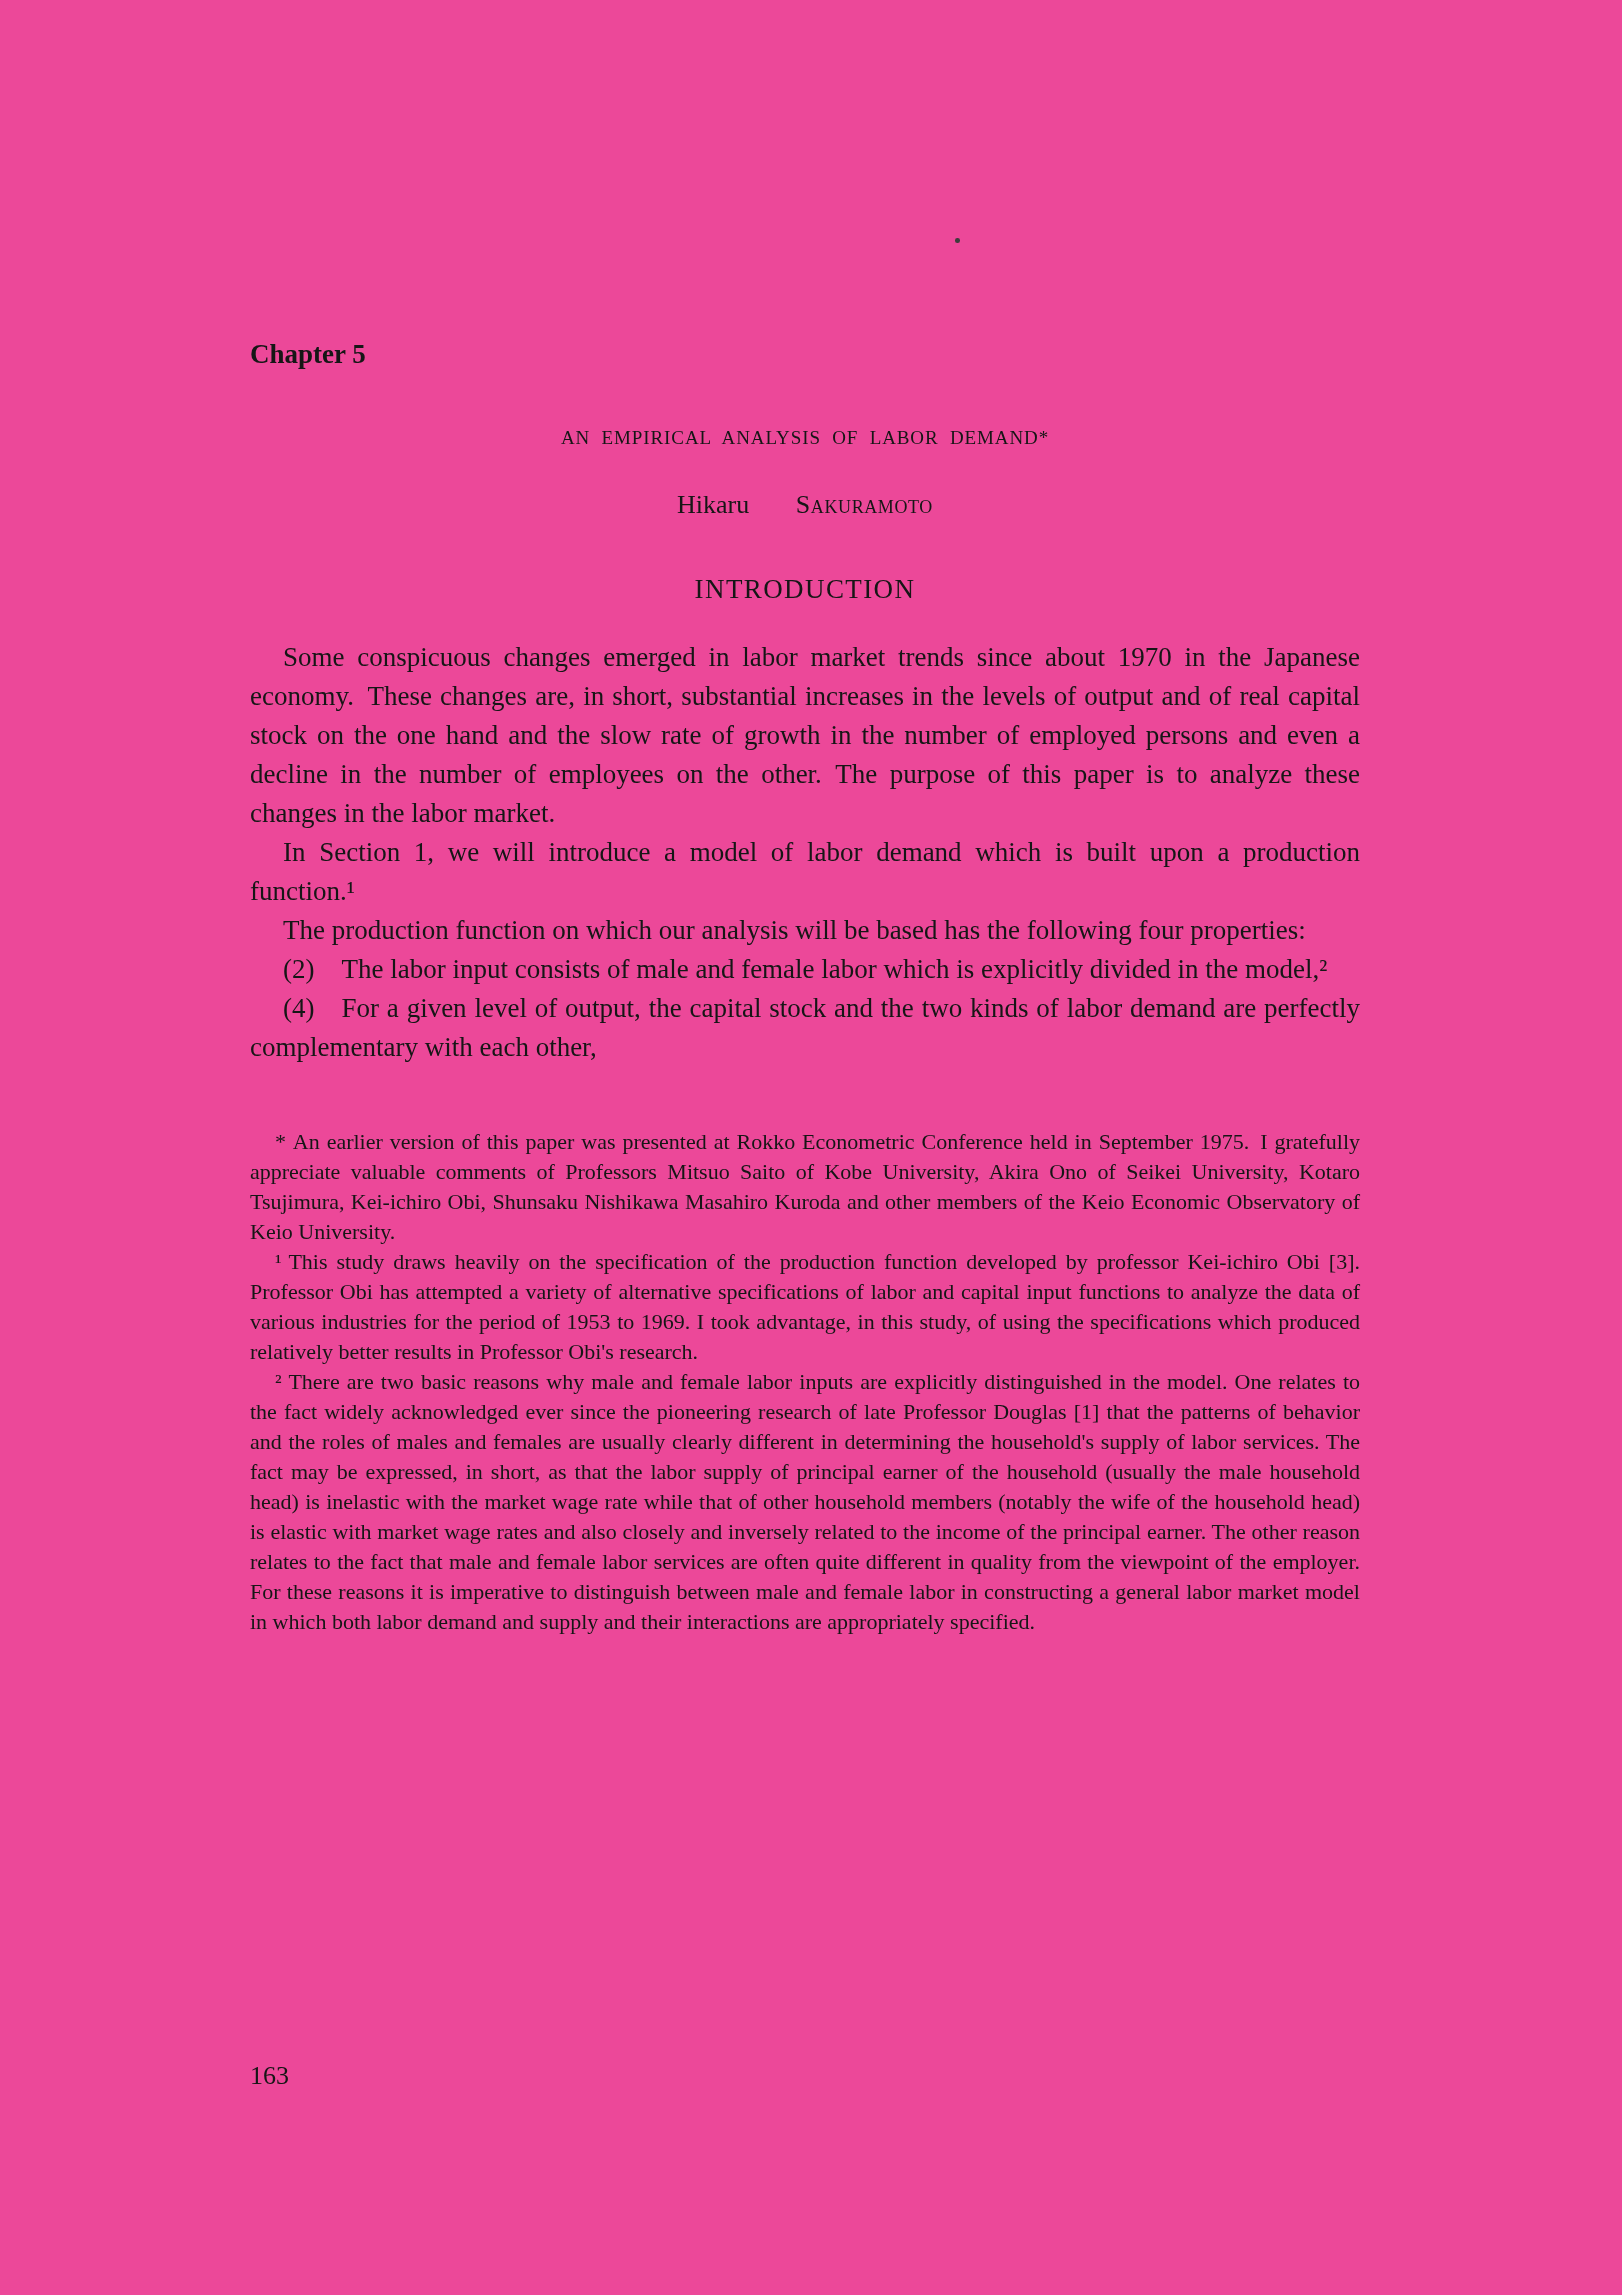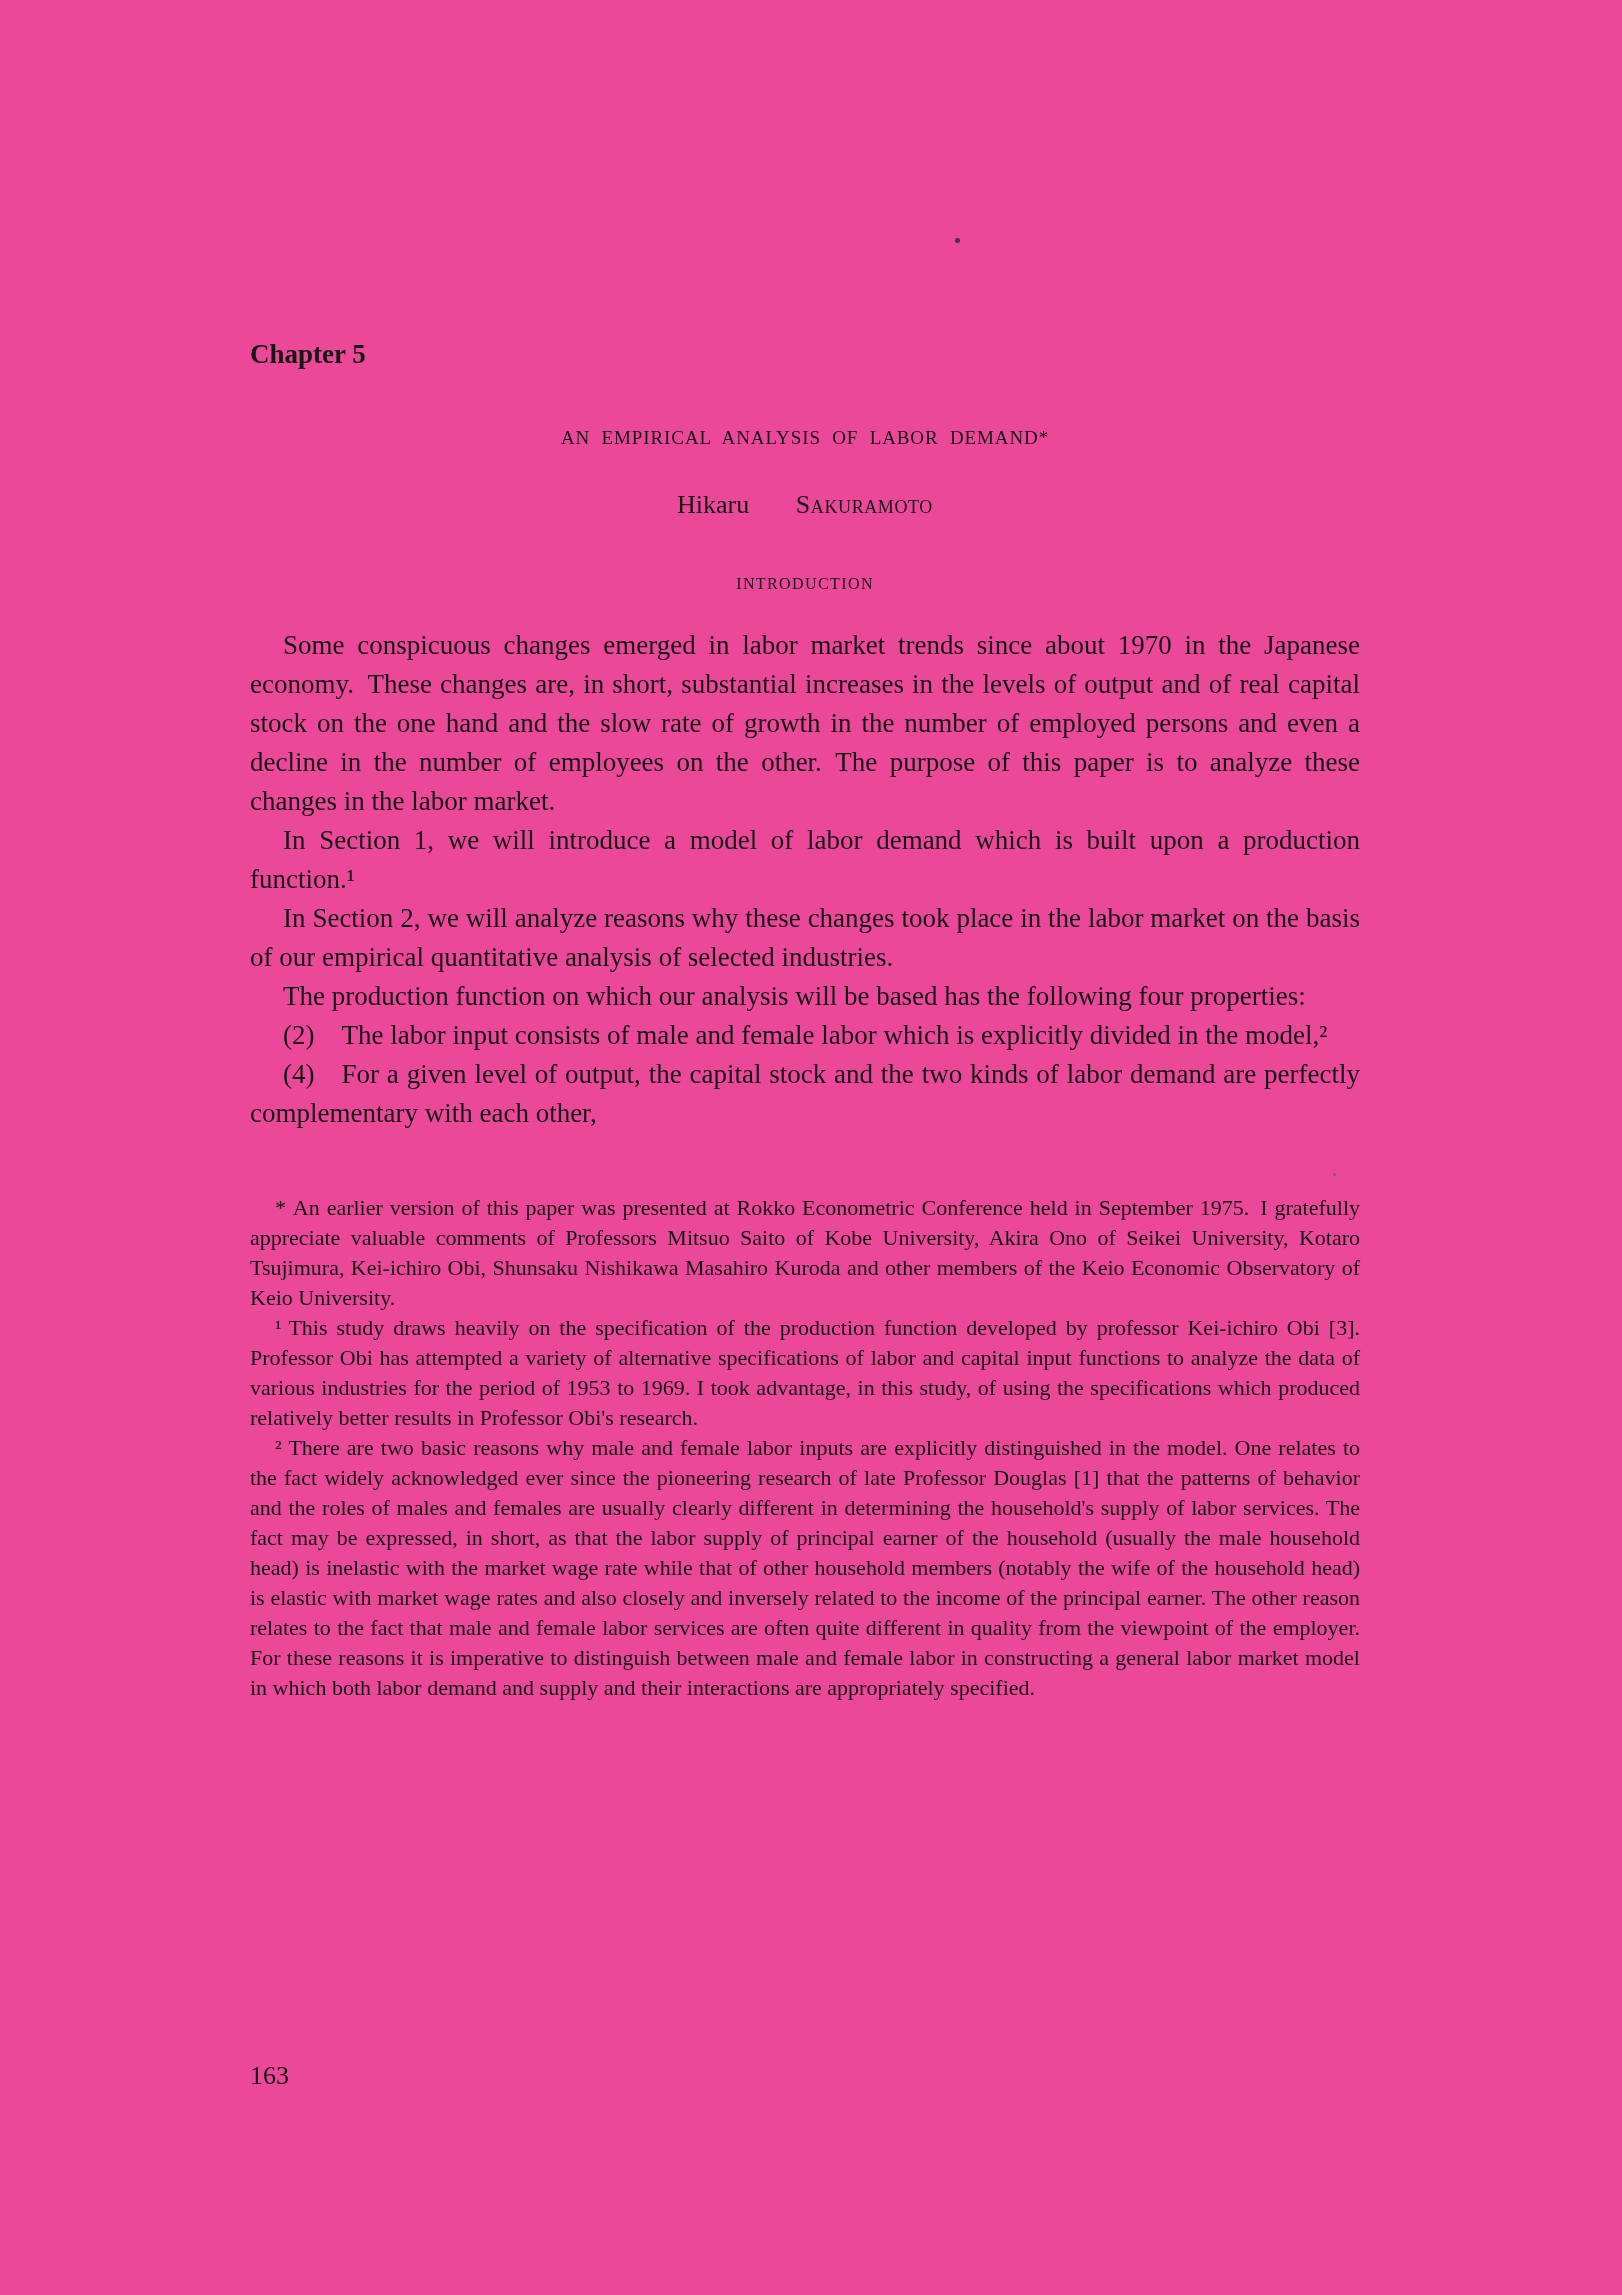--- a/index.html
+++ b/index.html
@@ -45,21 +45,21 @@
     line-height: 1.1;
   }
   .smallcaps {
     font-variant: small-caps;
     letter-spacing: 0.6px;
     margin-left: 40px;
   }
   .section-heading {
     margin-top: 56px;
     text-align: center;
-    font-size: 16px;
+    font-size: 27px;
     letter-spacing: 1.4px;
     line-height: 1.1;
   }
   .bodytext {
     margin-top: 33px;
     font-size: 27px;
     line-height: 39px;
   }
   .bodytext p {
     margin: 0;
@@ -109,21 +109,20 @@
     <div class="author">
       <span>Hikaru</span>
       <span class="smallcaps">Sakuramoto</span>
     </div>
 
     <div class="section-heading">INTRODUCTION</div>
 
     <div class="bodytext">
       <p>Some conspicuous changes emerged in labor market trends since about 1970 in the Japanese economy. These changes are, in short, substantial increases in the levels of output and of real capital stock on the one hand and the slow rate of growth in the number of employed persons and even a decline in the number of employees on the other. The purpose of this paper is to analyze these changes in the labor market.</p>
       <p>In Section 1, we will introduce a model of labor demand which is built upon a production function.¹</p>
-      <p>In Section 2, we will analyze reasons why these changes took place in the labor market on the basis of our empirical quantitative analysis of selected industries.</p>
       <p>The production function on which our analysis will be based has the following four properties:</p>
       <p>(2) The labor input consists of male and female labor which is explicitly divided in the model,²</p>
       <p>(4) For a given level of output, the capital stock and the two kinds of labor demand are perfectly complementary with each other,</p>
     </div>
 
     <div class="footnotes">
       <p><span class="fn-marker">*</span><span>An earlier version of this paper was presented at Rokko Econometric Conference held in September 1975. I gratefully appreciate valuable comments of Professors Mitsuo Saito of Kobe University, Akira Ono of Seikei University, Kotaro Tsujimura, Kei-ichiro Obi, Shunsaku Nishikawa Masahiro Kuroda and other members of the Keio Economic Observatory of Keio University.</span></p>
       <p><span class="fn-marker">¹</span><span>This study draws heavily on the specification of the production function developed by professor Kei-ichiro Obi [3]. Professor Obi has attempted a variety of alternative specifications of labor and capital input functions to analyze the data of various industries for the period of 1953 to 1969. I took advantage, in this study, of using the specifications which produced relatively better results in Professor Obi's research.</span></p>
       <p><span class="fn-marker">²</span><span>There are two basic reasons why male and female labor inputs are explicitly distinguished in the model. One relates to the fact widely acknowledged ever since the pioneering research of late Professor Douglas [1] that the patterns of behavior and the roles of males and females are usually clearly different in determining the household's supply of labor services. The fact may be expressed, in short, as that the labor supply of principal earner of the household (usually the male household head) is inelastic with the market wage rate while that of other household members (notably the wife of the household head) is elastic with market wage rates and also closely and inversely related to the income of the principal earner. The other reason relates to the fact that male and female labor services are often quite different in quality from the viewpoint of the employer. For these reasons it is imperative to distinguish between male and female labor in constructing a general labor market model in which both labor demand and supply and their interactions are appropriately specified.</span></p>
     </div>

